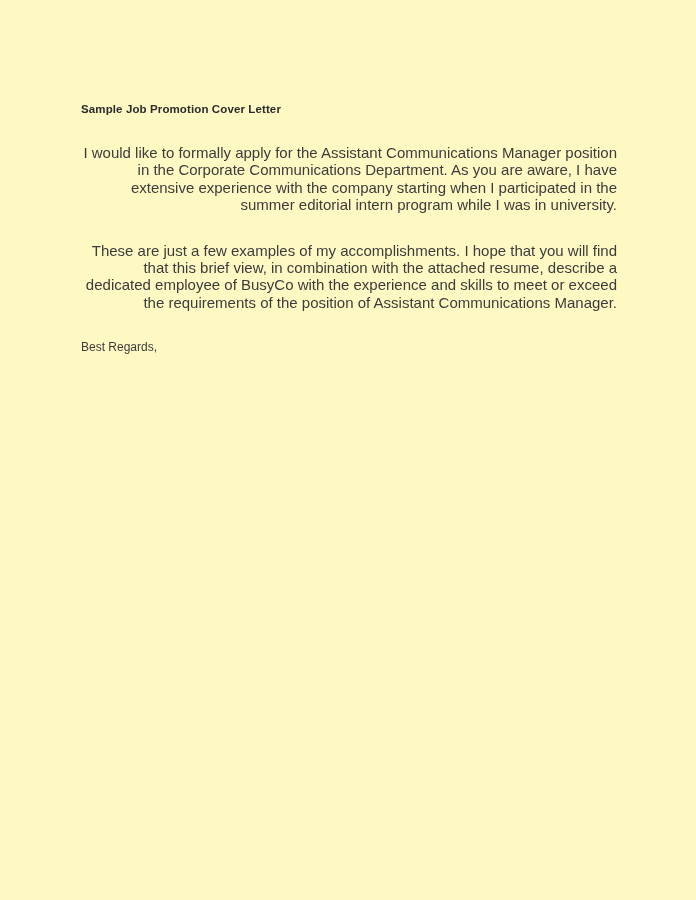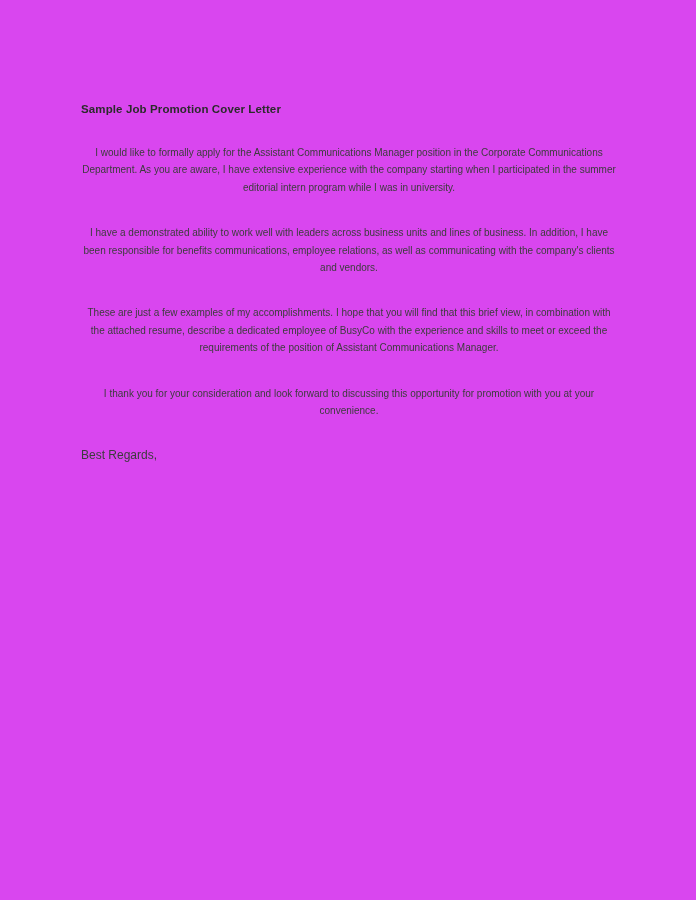--- a/index.html
+++ b/index.html
@@ -10,21 +10,21 @@
     width: 696px;
     height: 900px;
     background: #ffffff;
     font-family: "Liberation Sans", sans-serif;
     -webkit-font-smoothing: antialiased;
   }
   .page {
     position: relative;
     width: 696px;
     height: 900px;
-    background: #d946ef;
+    background: #fef9c3;
     box-sizing: border-box;
   }
   .letter {
     position: absolute;
     left: 81px;
     top: 101px;
     width: 536px;
   }
   .letter-title {
     font-size: 11.5px;
@@ -34,25 +34,25 @@
     line-height: 17px;
     margin: 0 0 26px 0;
   }
   .salutation {
     font-size: 11.8px;
     color: #3c3c3c;
     line-height: 17.4px;
     margin: 0 0 28px 0;
   }
   .para {
-    font-size: 10px;
+    font-size: 15px;
     color: #3c3c3c;
     line-height: 17.4px;
     margin: 0 0 28px 0;
-    text-align: center;
+    text-align: right;
   }
   .closing {
     font-size: 12px;
     color: #3c3c3c;
     line-height: 17.4px;
     margin: 0 0 28px 0;
   }
   .signature {
     font-size: 11.8px;
     color: #3c3c3c;
@@ -65,23 +65,21 @@
 
 <div class="page">
   <article class="letter">
 
     <h1 class="letter-title">Sample Job Promotion Cover Letter</h1>
 
 
     <p class="para">I would like to formally apply for the Assistant Communications Manager position in the Corporate Communications Department. As you are aware, I have extensive experience with the company starting when I participated in the summer editorial intern program while I was in university.</p>
 
 
-    <p class="para">I have a demonstrated ability to work well with leaders across business units and lines of business. In addition, I have been responsible for benefits communications, employee relations, as well as communicating with the company's clients and vendors.</p>
 
     <p class="para">These are just a few examples of my accomplishments. I hope that you will find that this brief view, in combination with the attached resume, describe a dedicated employee of BusyCo with the experience and skills to meet or exceed the requirements of the position of Assistant Communications Manager.</p>
 
-    <p class="para">I thank you for your consideration and look forward to discussing this opportunity for promotion with you at your convenience.</p>
 
     <p class="closing">Best Regards,</p>
 
 
   </article>
 </div>
 
 </body></html>

